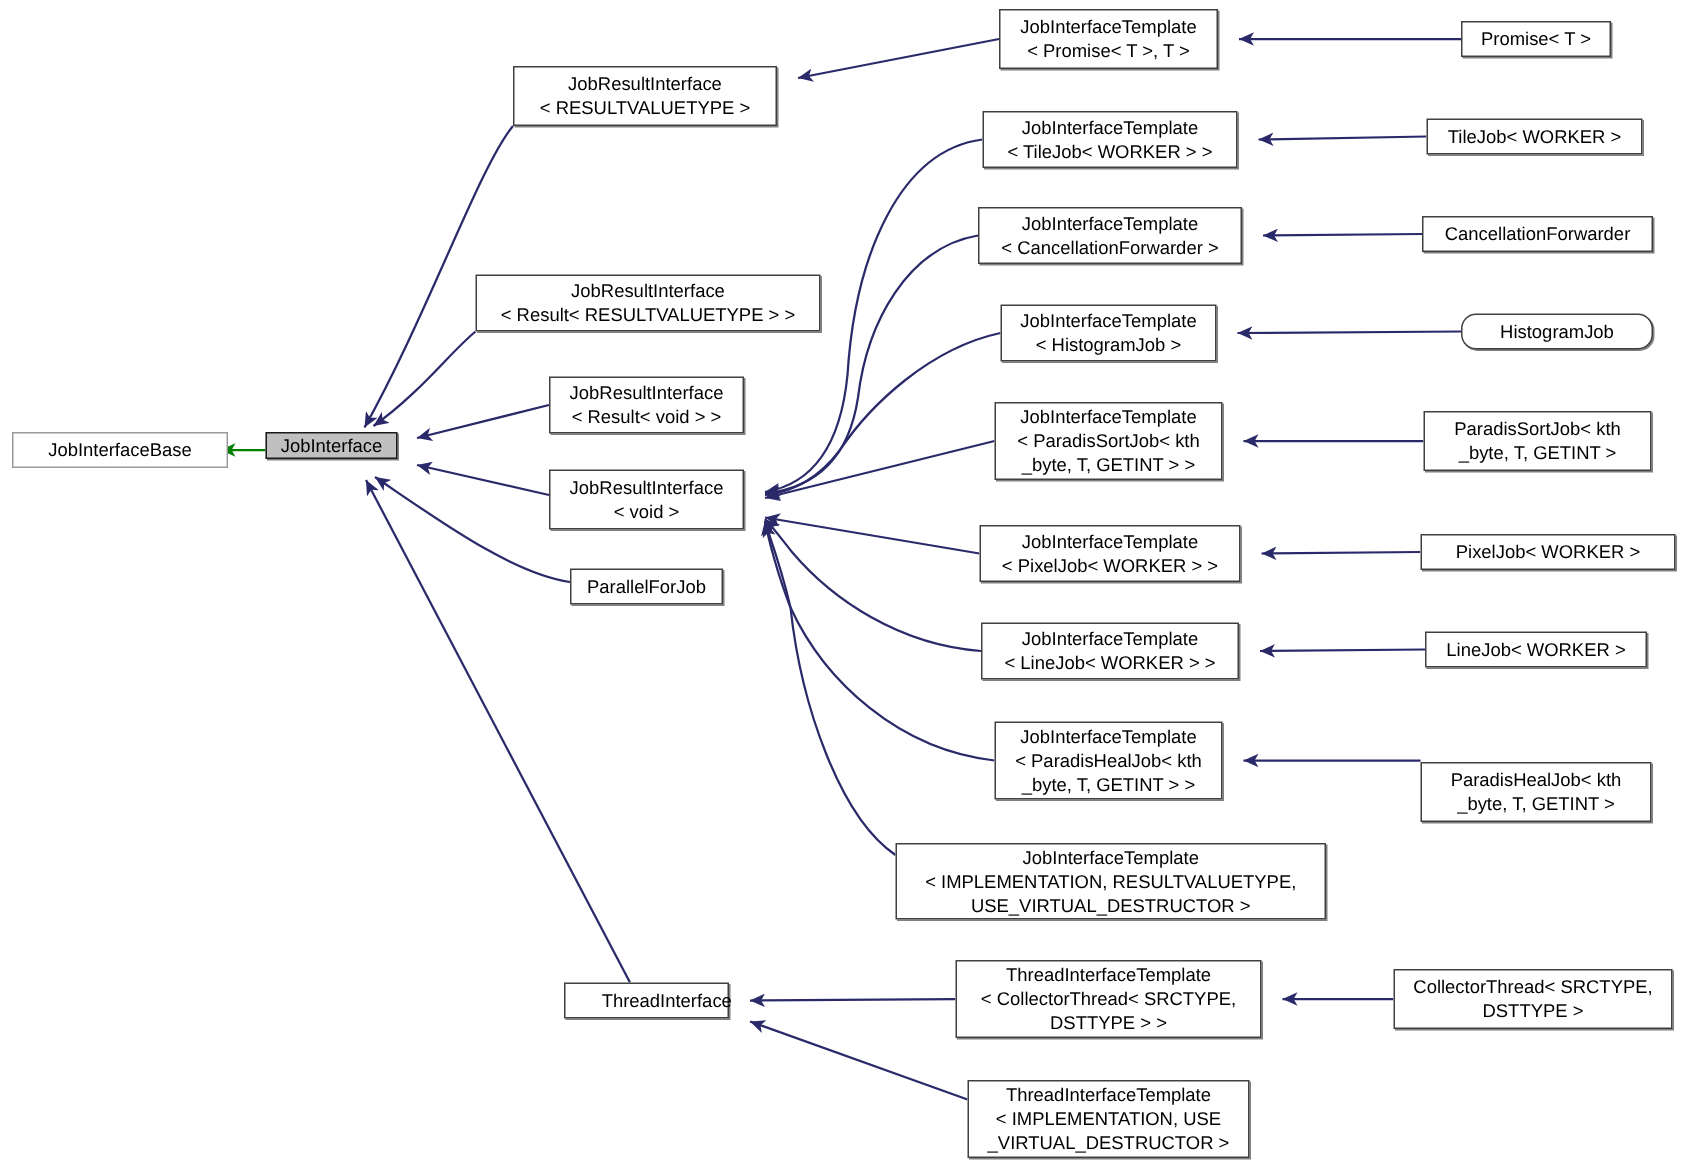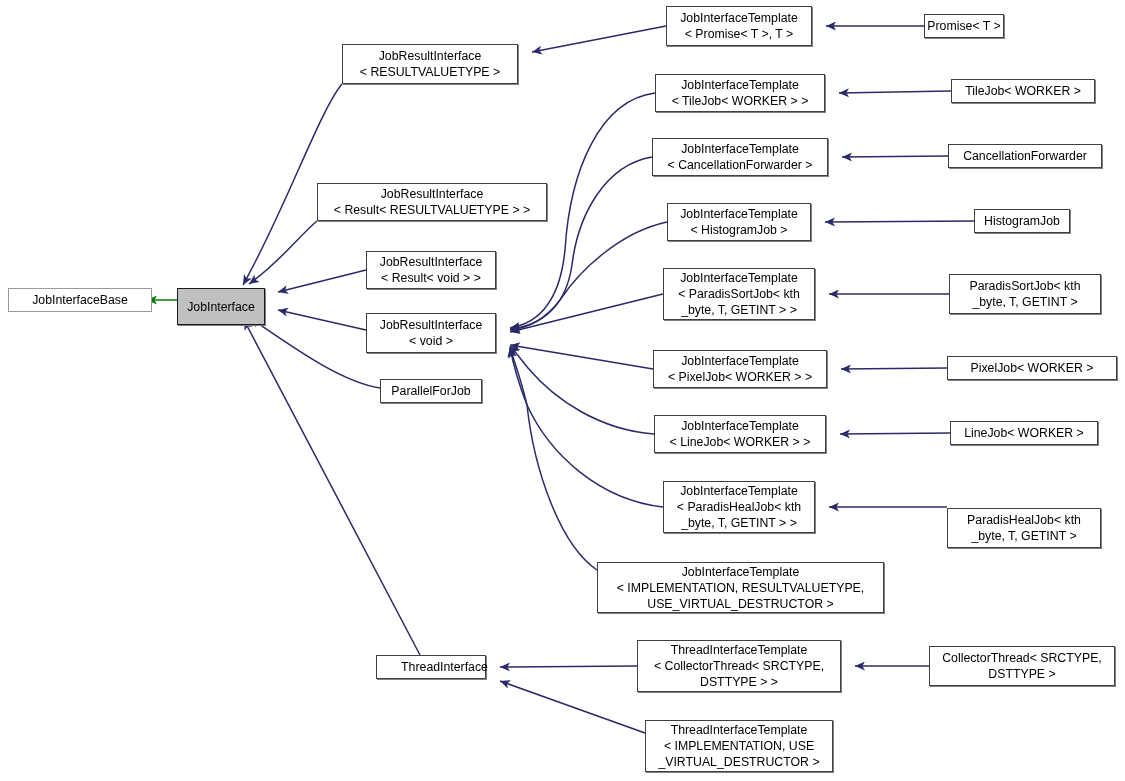--- a/index.html
+++ b/index.html
@@ -85,21 +85,21 @@
       <path d="M947,507 L829,507" marker-end="url(#arrowBlue)"></path>
       <path d="M929,666 L855,666" marker-end="url(#arrowBlue)"></path>
 
       <path d="M637,666 L500,667" marker-end="url(#arrowBlue)"></path>
       <path d="M645,733 L500,681" marker-end="url(#arrowBlue)"></path>
     </g>
   </svg>
 
   <div id="nodes">
       <div class="node plain" style="left: 8px; top: 288px; width: 144px; height: 24px;"><span class="lbl">JobInterfaceBase</span></div>
-      <div class="node current" style="left: 177px; top: 288px; width: 88px; height: 37px;"><span class="lbl">JobInterface</span></div>
+      <div class="node current" style="left: 177px; top: 288px; width: 88px; height: 18px;"><span class="lbl">JobInterface</span></div>
       <div class="node" style="left: 342px; top: 44px; width: 176px; height: 40px;"><span class="lbl">JobResultInterface
 &lt; RESULTVALUETYPE &gt;</span></div>
       <div class="node" style="left: 317px; top: 183px; width: 230px; height: 38px;"><span class="lbl">JobResultInterface
 &lt; Result&lt; RESULTVALUETYPE &gt; &gt;</span></div>
       <div class="node" style="left: 366px; top: 251px; width: 130px; height: 38px;"><span class="lbl">JobResultInterface
 &lt; Result&lt; void &gt; &gt;</span></div>
       <div class="node" style="left: 366px; top: 313px; width: 130px; height: 40px;"><span class="lbl">JobResultInterface
 &lt; void &gt;</span></div>
       <div class="node" style="left: 380px; top: 379px; width: 102px; height: 24px;"><span class="lbl">ParallelForJob</span></div>
       <div class="node" style="left: 376px; top: 655px; width: 110px; height: 24px; padding-left: 27px;"><span class="lbl">ThreadInterface</span></div>
@@ -123,24 +123,24 @@
 _byte, T, GETINT &gt; &gt;</span></div>
       <div class="node" style="left: 597px; top: 562px; width: 287px; height: 51px;"><span class="lbl">JobInterfaceTemplate
 &lt; IMPLEMENTATION, RESULTVALUETYPE,
 USE_VIRTUAL_DESTRUCTOR &gt;</span></div>
       <div class="node" style="left: 637px; top: 640px; width: 204px; height: 52px;"><span class="lbl">ThreadInterfaceTemplate
 &lt; CollectorThread&lt; SRCTYPE,
 DSTTYPE &gt; &gt;</span></div>
       <div class="node" style="left: 645px; top: 720px; width: 188px; height: 52px;"><span class="lbl">ThreadInterfaceTemplate
 &lt; IMPLEMENTATION, USE
 _VIRTUAL_DESTRUCTOR &gt;</span></div>
-      <div class="node" style="left: 924px; top: 14px; width: 80px; height: 24px;"><span class="lbl">Promise&lt; T &gt;</span></div>
+      <div class="node" style="left: 974px; top: 14px; width: 100px; height: 24px;"><span class="lbl">Promise&lt; T &gt;</span></div>
       <div class="node" style="left: 951px; top: 79px; width: 144px; height: 24px;"><span class="lbl">TileJob&lt; WORKER &gt;</span></div>
       <div class="node" style="left: 948px; top: 144px; width: 154px; height: 24px;"><span class="lbl">CancellationForwarder</span></div>
-      <div class="node" style="left: 974px; top: 209px; width: 96px; height: 24px;"><span class="lbl">HistogramJob</span></div>
+      <div class="node" style="left: 974px; top: 209px; width: 128px; height: 24px; border-radius: 10px;"><span class="lbl">HistogramJob</span></div>
       <div class="node" style="left: 949px; top: 274px; width: 152px; height: 40px;"><span class="lbl">ParadisSortJob&lt; kth
 _byte, T, GETINT &gt;</span></div>
       <div class="node" style="left: 947px; top: 356px; width: 170px; height: 24px;"><span class="lbl">PixelJob&lt; WORKER &gt;</span></div>
       <div class="node" style="left: 950px; top: 421px; width: 148px; height: 24px;"><span class="lbl">LineJob&lt; WORKER &gt;</span></div>
       <div class="node" style="left: 947px; top: 487px; width: 154px; height: 40px; margin-top: 21px;"><span class="lbl">ParadisHealJob&lt; kth
 _byte, T, GETINT &gt;</span></div>
       <div class="node" style="left: 929px; top: 646px; width: 186px; height: 40px;"><span class="lbl">CollectorThread&lt; SRCTYPE,
 DSTTYPE &gt;</span></div>
     </div>
 

